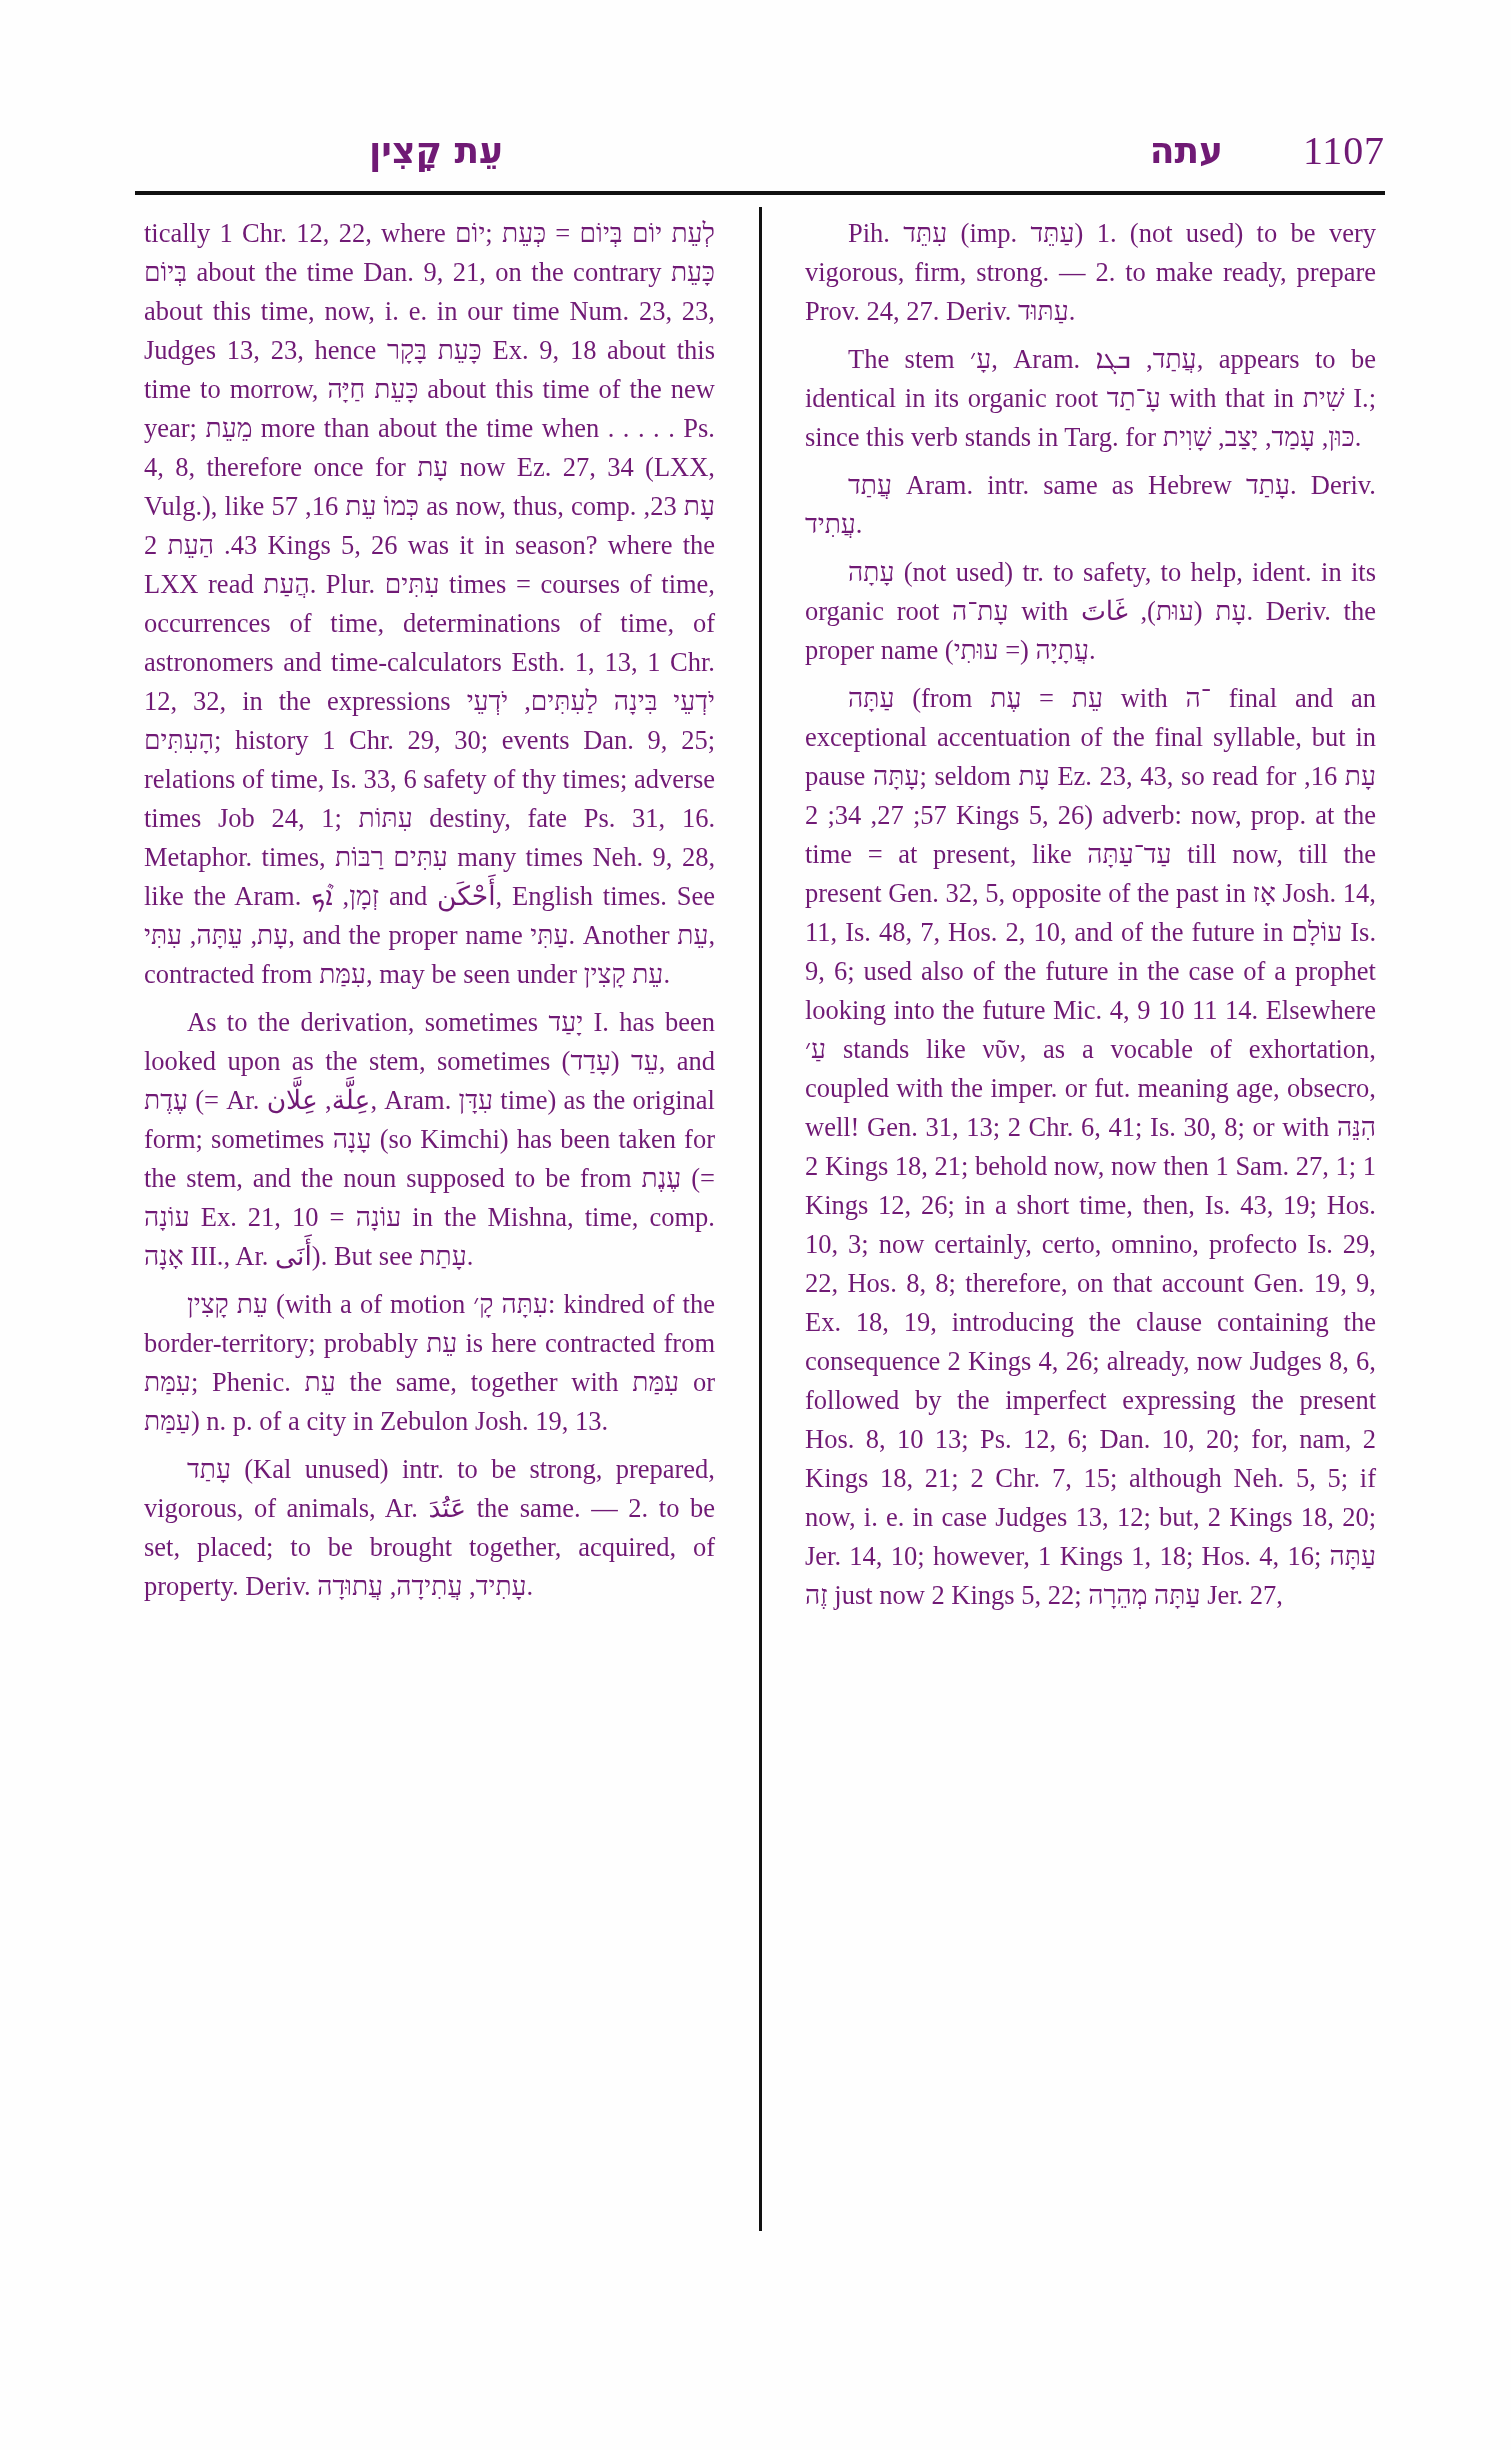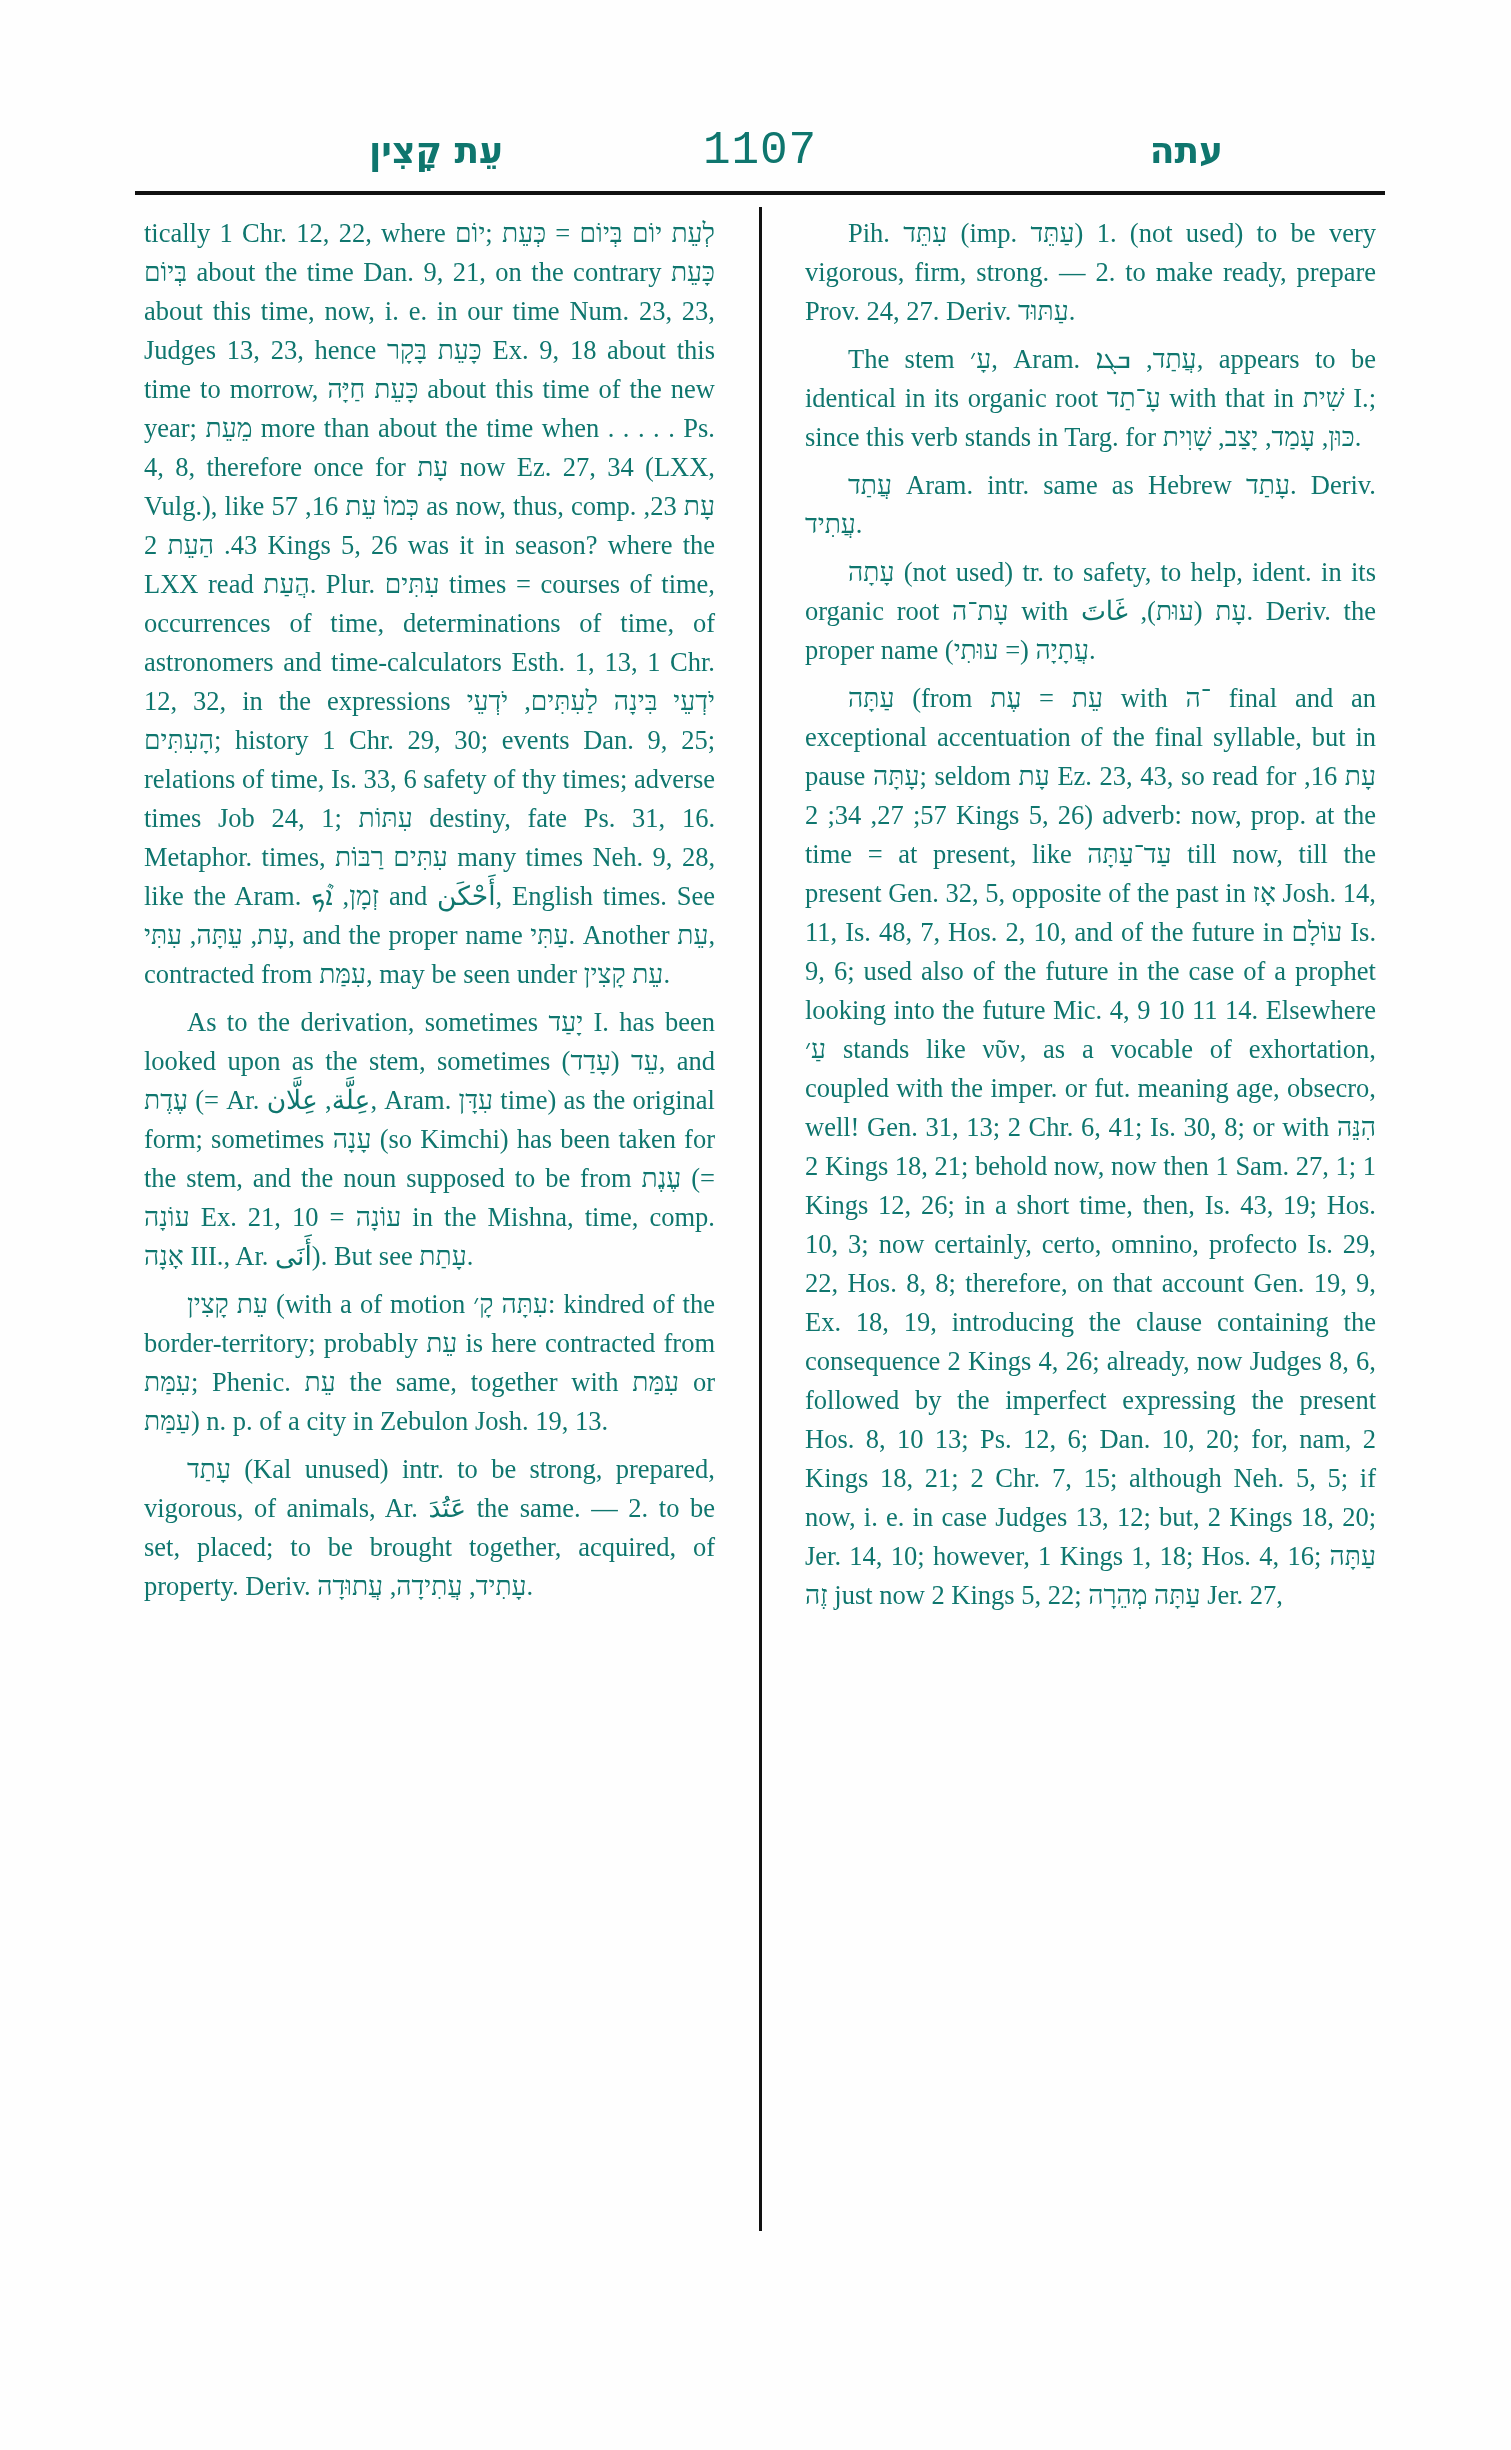--- a/index.html
+++ b/index.html
@@ -7,21 +7,21 @@
     margin: 0;
     padding: 0;
     background: #ffffff;
   }
   .page {
     position: relative;
     width: 1512px;
     height: 2450px;
     background: #fefefe;
     font-family: "Liberation Serif", "DejaVu Serif", serif;
-    color: #0f766e;
+    color: #701a75;
     overflow: hidden;
   }
 
   
   .running-head {
     position: absolute;
     left: 135px;
     top: 126px;
     width: 1250px;
     height: 63px;
@@ -30,23 +30,23 @@
     position: absolute;
     top: 0;
     font-size: 36px;
     line-height: 50px;
     font-weight: 700;
   }
   .rh-left  { left: 234px; }
   .rh-right { right: 162px; }
   .rh-folio {
     left: 0; right: 0;
-    text-align: center;
-    font-size: 46px;
-    font-family: Liberation Mono, monospace;
+    text-align: right;
+    font-size: 40px;
+    font-family: Liberation Serif, serif;
     font-weight: 400;
     letter-spacing: 0.9px;
   }
   .heb {
     font-family: "DejaVu Sans", sans-serif;
     direction: rtl;
     unicode-bidi: isolate;
     font-weight: 700;
   }
 

